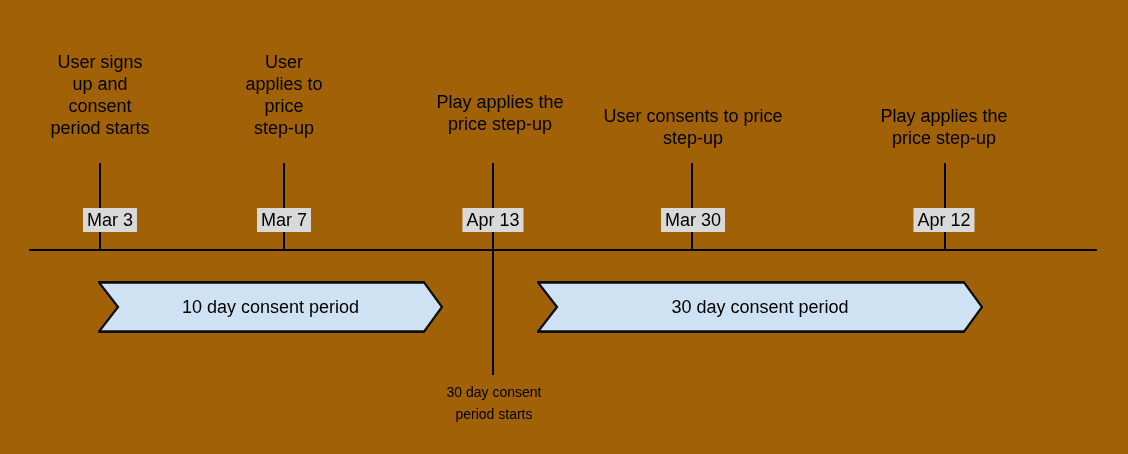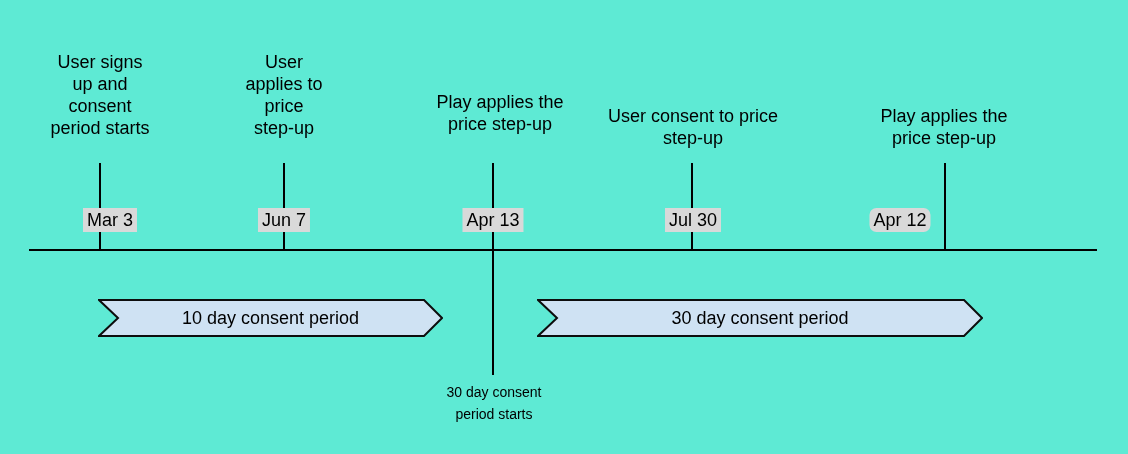--- a/index.html
+++ b/index.html
@@ -4,21 +4,21 @@
 <style>
   html, body {
     margin: 0;
     padding: 0;
     background: #ffffff;
   }
   .canvas {
     position: relative;
     width: 1128px;
     height: 454px;
-    background: #5eead4;
+    background: #a16207;
     font-family: "Liberation Sans", sans-serif;
     color: #000000;
     overflow: hidden;
   }
   
   .axis {
     position: absolute;
     left: 29px;
     top: 249px;
     width: 1068px;
@@ -69,26 +69,26 @@
     background: #d9d9d9;
     font-size: 18px;
     line-height: 22px;
     padding: 1px 4px;
     white-space: nowrap;
   }
   .d1 { left: 110px; }
   .d2 { left: 284px; }
   .d3 { left: 493px; }
   .d4 { left: 693px; }
-  .d5 { left: 900px; border-radius: 7px; }
+  .d5 { left: 944px; }
   
   .banner {
     position: absolute;
-    top: 299px;
-    height: 38px;
+    top: 281px;
+    height: 52px;
   }
   .b1 { left: 98px;  width: 345px; }
   .b2 { left: 537px; width: 446px; text-decoration: underline; }
   .banner svg {
     display: block;
     width: 100%;
     height: 100%;
   }
   .banner polygon {
     stroke: #0d0d0d;
@@ -134,29 +134,29 @@
   <div class="elabel l1">User signs
 up and
 consent
 period starts</div>
   <div class="elabel l2">User
 applies to
 price
 step-up</div>
   <div class="elabel l3">Play applies the
 price step-up</div>
-  <div class="elabel l4">User consent to price
+  <div class="elabel l4">User consents to price
 step-up</div>
   <div class="elabel l5">Play applies the
 price step-up</div>
 
   <div class="date d1">Mar 3</div>
-  <div class="date d2">Jun 7</div>
+  <div class="date d2">Mar 7</div>
   <div class="date d3">Apr 13</div>
-  <div class="date d4">Jul 30</div>
+  <div class="date d4">Mar 30</div>
   <div class="date d5">Apr 12</div>
 
   <div class="banner b1">
     <svg viewBox="0 0 345 38" preserveAspectRatio="none" aria-hidden="true">
       <polygon points="1,1 326,1 344,19 326,37 1,37 20,19" fill="#cfe2f3"></polygon>
     </svg>
     <div class="btext">10 day consent period</div>
   </div>
 
   <div class="banner b2">

